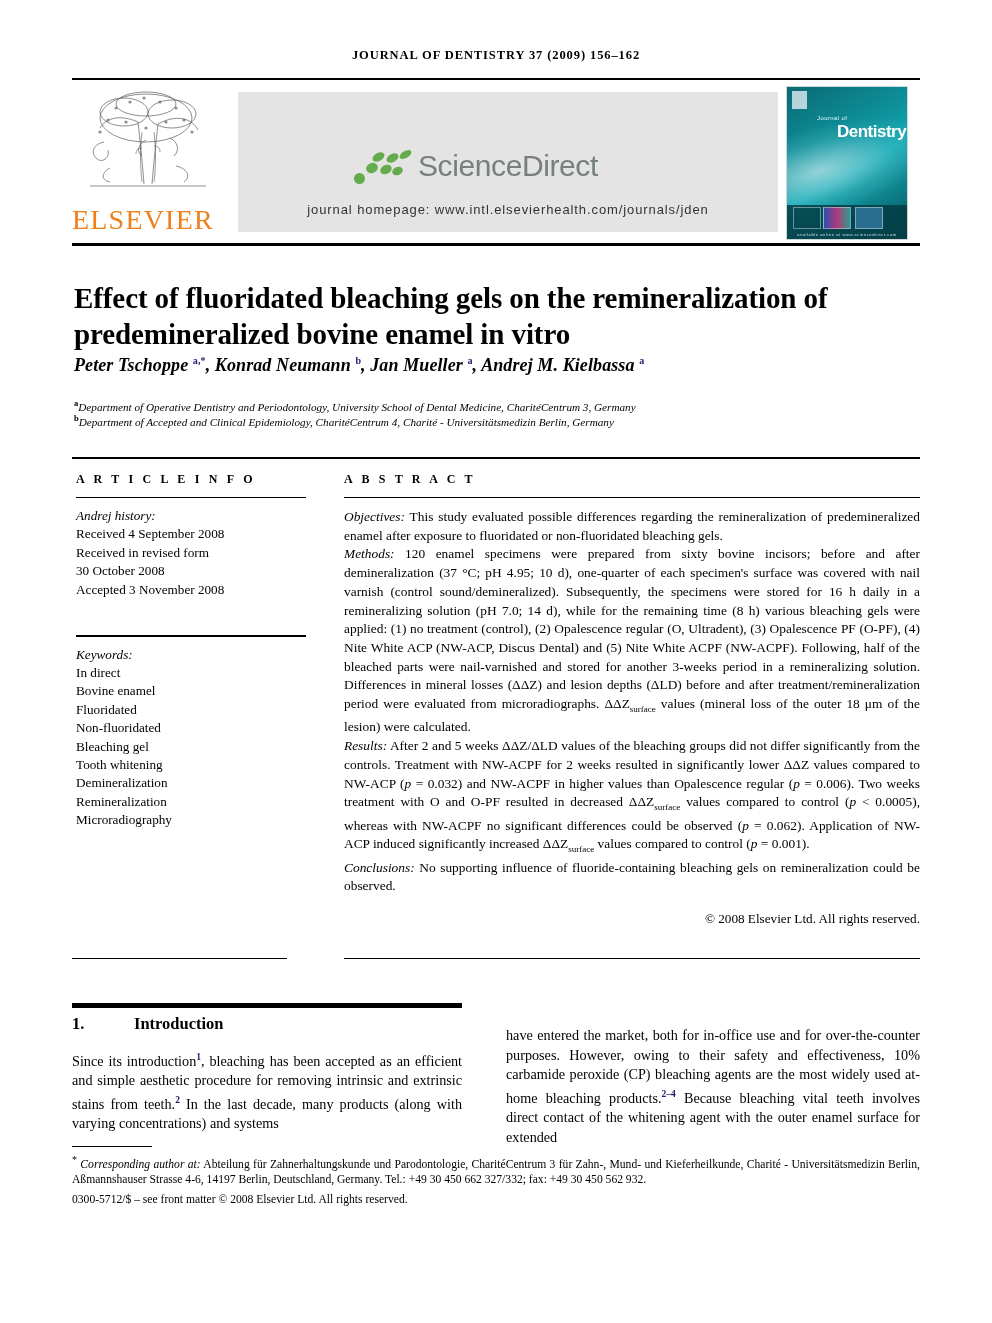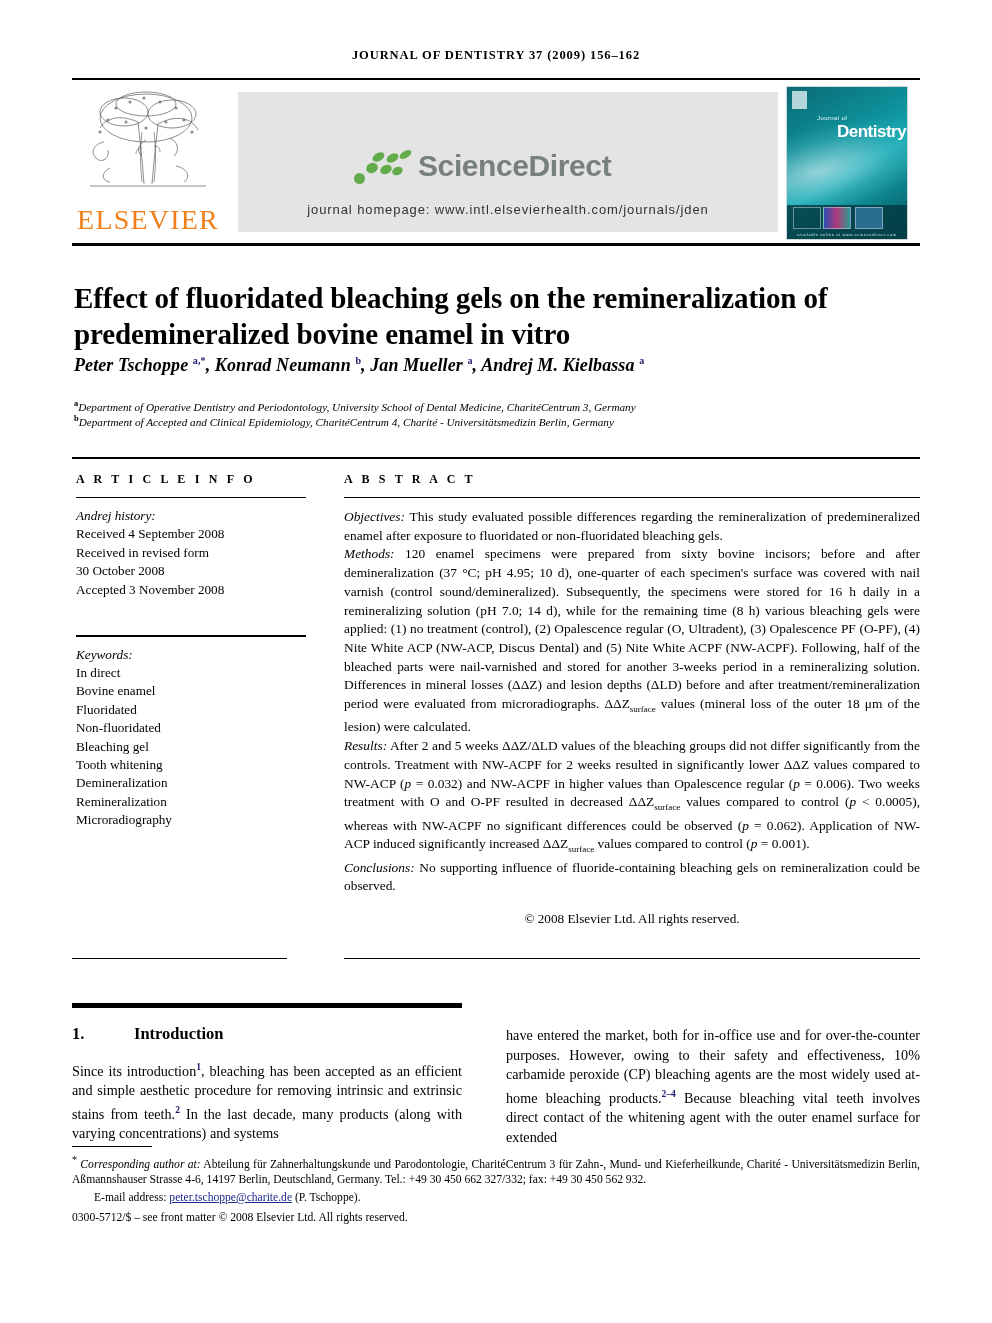--- a/index.html
+++ b/index.html
@@ -60,21 +60,20 @@
   }
   .tree-box {
     position: absolute;
     left: 8px; top: 2px;
     width: 134px; height: 112px;
   }
   .els-word {
     position: absolute;
     left: 0; top: 118px;
     width: 152px;
-    text-align: center;
     color: #F07F1A;
     font-family: "Liberation Serif", serif;
     font-size: 28px;
     letter-spacing: 1.2px;
   }
   .sd-banner {
     position: absolute;
     left: 166px;
     top: 6px;
     width: 540px;
@@ -89,21 +88,20 @@
     font-family: "Liberation Sans", sans-serif;
     font-size: 13px;
     letter-spacing: 1.6px;
     color: #3a3a3a;
   }
   .sd-logo {
     position: absolute;
     left: 0; top: 53px;
     width: 496px;
     height: 46px;
-    font-weight: bold;
   }
   .sd-logo-inner {
     position: relative;
     width: 300px;
     margin: 0 auto;
     height: 46px;
   }
   .sd-word {
     position: absolute;
     left: 82px; top: 4px;
@@ -295,21 +293,21 @@
     text-align: justify;
     margin-top: 10px;
   }
   .abs-body p { margin: 0; }
   .abs-body .lead { font-style: italic; }
   .abs-body i { font-style: italic; }
   .abs-body sub { font-size: 9px; }
   .copyright {
     font-family: "Liberation Serif", serif;
     font-size: 13.2px;
-    text-align: center;
+    text-align: right;
     margin-top: 15px;
   }
 
   
   .rule-endabs-l {
     position: absolute;
     left: 72px; top: 958px;
     width: 215px; height: 1.4px; background: #000;
   }
   .rule-endabs-r {
@@ -329,21 +327,21 @@
     left: 72px; top: 1010px; width: 390px;
   }
   .body-r {
     position: absolute;
     left: 506px; top: 1026px; width: 414px;
   }
   .sec-head {
     font-family: "Liberation Serif", serif;
     font-size: 16.5px;
     font-weight: bold;
-    margin-top: 14px;
+    margin-top: 4px;
   }
   .sec-head .num { display: inline-block; width: 62px; }
   .body-text {
     font-family: "Liberation Serif", serif;
     font-size: 14.2px;
     line-height: 19.6px;
     text-align: justify;
     margin-top: 14px;
   }
   .body-text.nomargin { margin-top: 0; }
@@ -508,17 +506,16 @@
     <div class="body-text">Since its introduction<sup>1</sup>, bleaching has been accepted as an efficient and simple aesthetic procedure for removing intrinsic and extrinsic stains from teeth.<sup>2</sup> In the last decade, many products (along with varying concentrations) and systems</div>
   </div>
 
   <div class="body-r">
     <div class="body-text nomargin">have entered the market, both for in-office use and for over-the-counter purposes. However, owing to their safety and effectiveness, 10% carbamide peroxide (CP) bleaching agents are the most widely used at-home bleaching products.<sup>2–4</sup> Because bleaching vital teeth involves direct contact of the whitening agent with the outer enamel surface for extended</div>
   </div>
 
   <div class="fn-rule"></div>
   <div class="footnotes">
     <div class="corr"><span class="star">*</span> <i>Corresponding author at:</i><span> Abteilung für Zahnerhaltungskunde und Parodontologie, CharitéCentrum 3 für Zahn-, Mund- und Kieferheilkunde, Charité - Universitätsmedizin Berlin, Aßmannshauser Strasse 4-6, 14197 Berlin, Deutschland, Germany. Tel.: +49 30 450 662 327/332; fax: +49 30 450 562 932.</span></div>
-    <div class="email"><span>E-mail address:</span> <a class="lnk" href="#">peter.tschoppe@charite.de</a> <span>(P. Tschoppe).</span></div>
     <div class="issn">0300-5712/$ – see front matter © 2008 Elsevier Ltd. All rights reserved.</div>
   </div>
 
 </div>
 
 </body></html>

